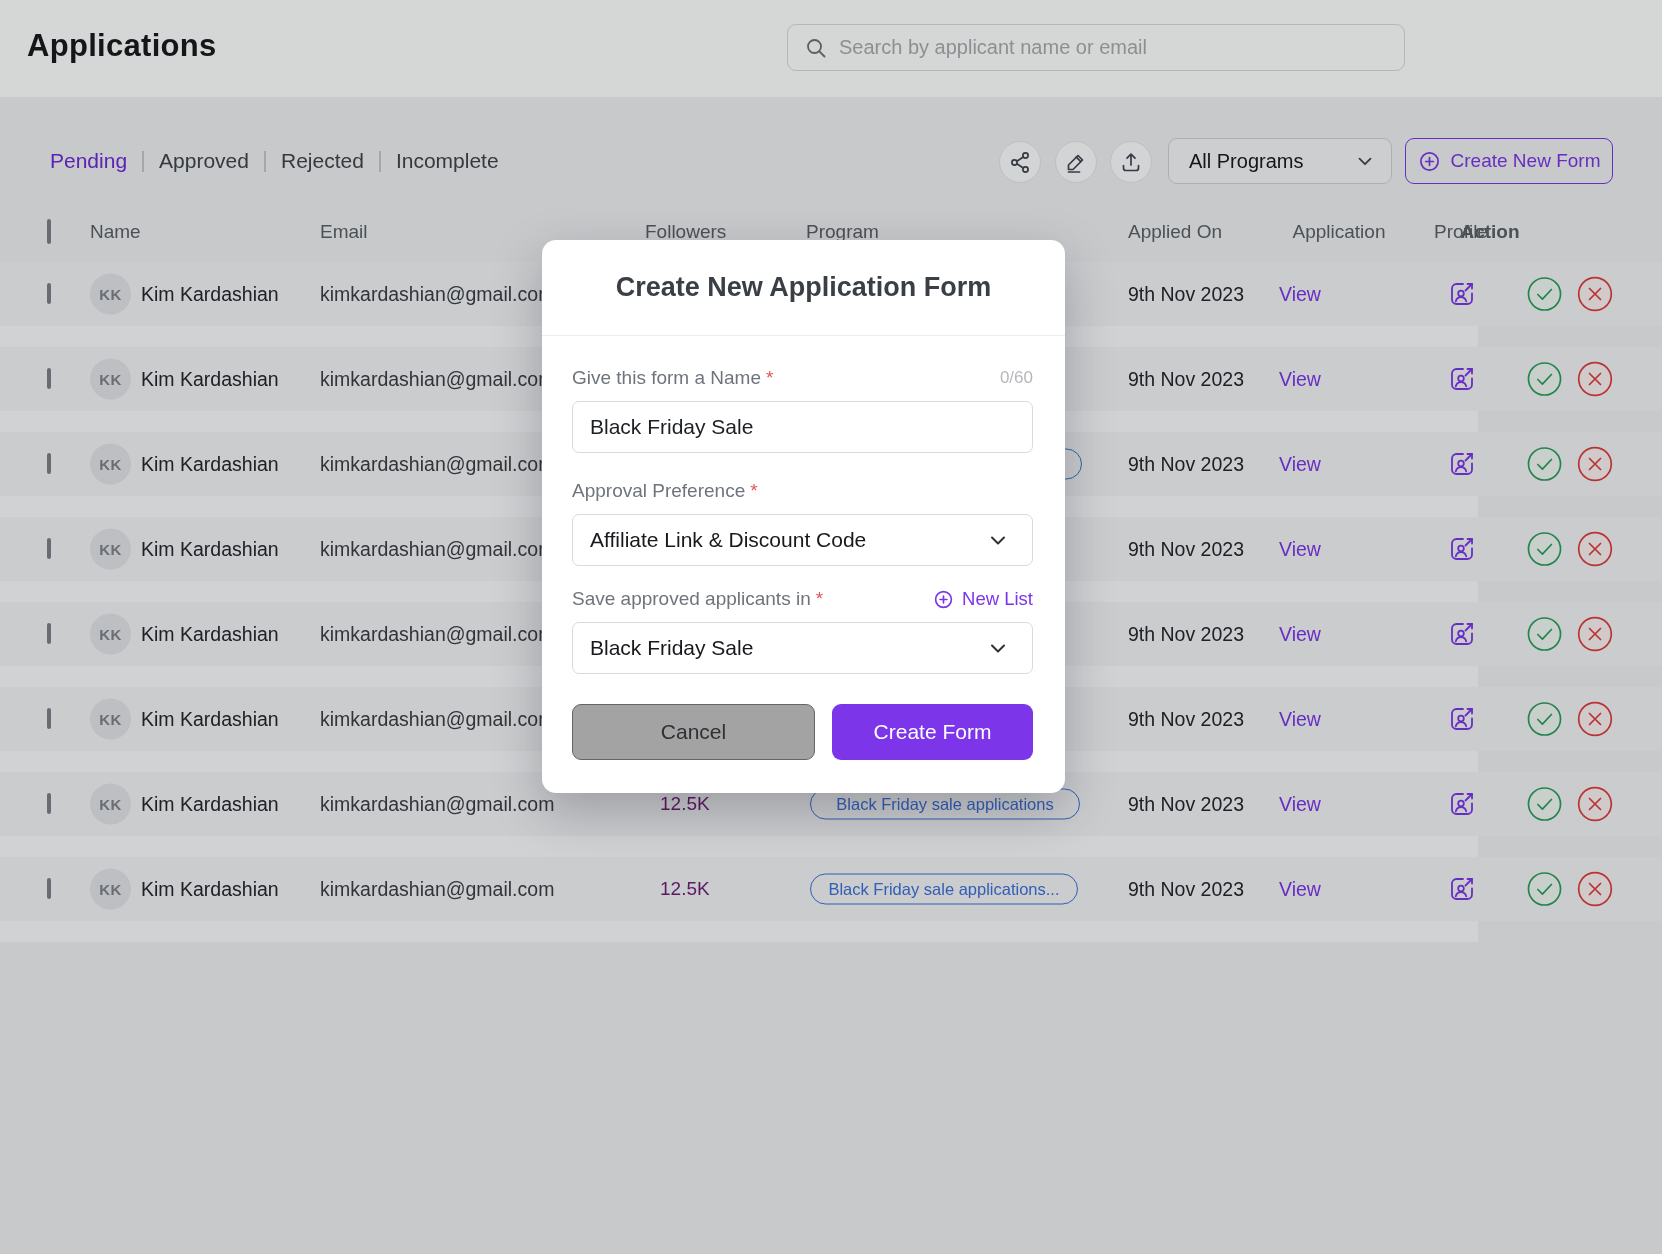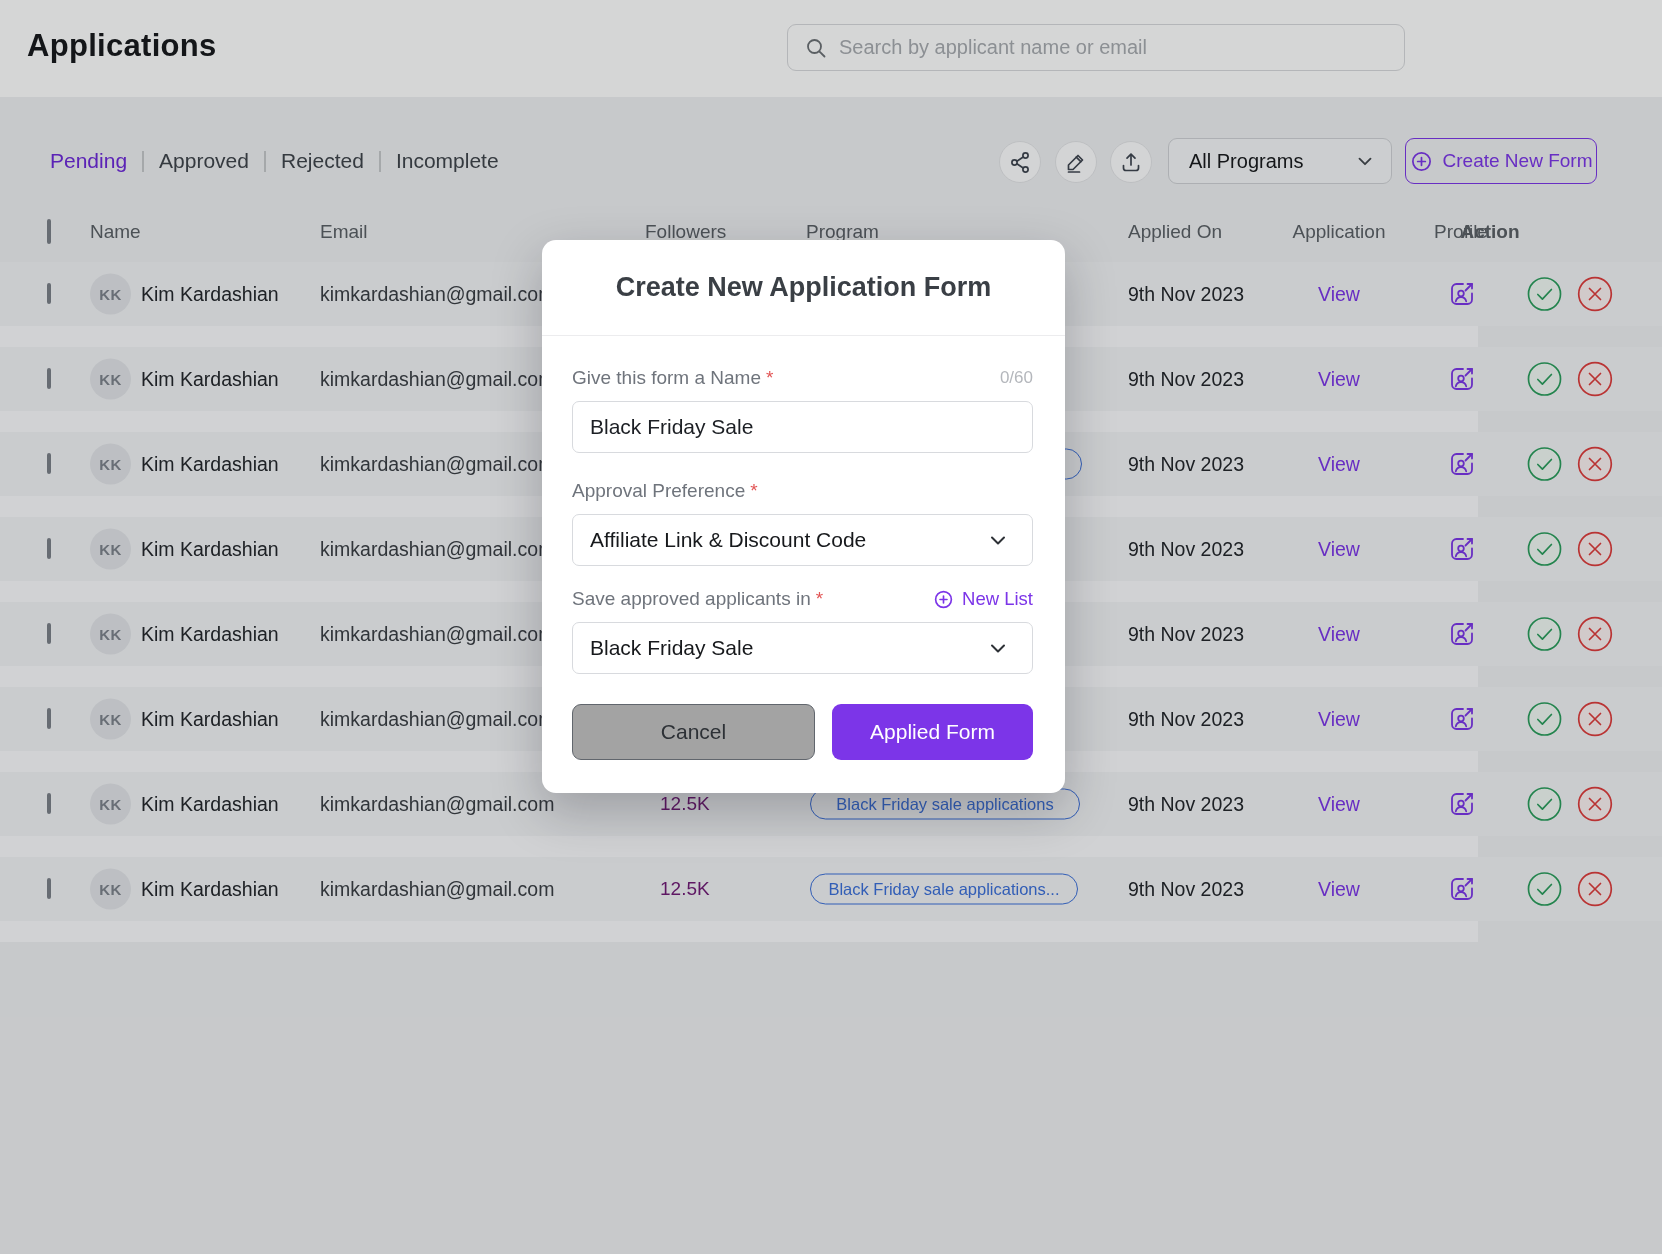--- a/index.html
+++ b/index.html
@@ -36,21 +36,21 @@
   }
   .tc-share { left:999px; } .tc-edit { left:1055px; } .tc-upload { left:1110px; }
 
   .programs-select {
     position:absolute; left:1168px; top:138px; width:224px; height:46px;
     border:1px solid #cfd1d5; border-radius:9px; background:#f5f6f8;
     display:flex; align-items:center; justify-content:space-between;
     padding:0 15px 0 20px; font-size:20px; color:#17191c; cursor:pointer;
   }
   .create-form-btn {
-    position:absolute; left:1405px; top:138px; width:192px; height:46px;
+    position:absolute; left:1405px; top:138px; width:208px; height:46px;
     border:1.6px solid #7c35e8; border-radius:9px; background:transparent;
     color:#7c35e8; font-size:19px; font-weight:500;
     display:flex; align-items:center; justify-content:center; gap:10px; cursor:pointer;
   }
 
   
   .thead { position:absolute; left:0; top:210px; width:1662px; height:44px; font-size:19px; color:#5b6066; }
   .thead .hc { position:absolute; top:50%; transform:translateY(-50%); }
   .h-check { left:47px; }
   .h-name { left:90px; } .h-email { left:320px; } .h-followers { left:645px; }
@@ -75,21 +75,21 @@
   }
   .c-name { left:141px; font-size:19.5px; color:#23262b; }
   .c-email { left:320px; font-size:19.5px; color:#3a3e44; }
   .c-followers { left:660px; font-size:19px; color:#701a75; }
   .c-program {
     left:810px; height:31px; border:1.6px solid #3b6fd9; border-radius:16px;
     color:#3b6fd9; font-size:16.5px; display:flex; align-items:center; justify-content:center;
     padding:0 12px; white-space:nowrap; overflow:hidden; background:transparent; cursor:pointer;
   }
   .c-applied { left:1128px; font-size:19.5px; color:#23262b; }
-  .c-view { left:1288px; width:102px; text-align:center; font-size:19.5px; color:#7c35e8; cursor:pointer; }
+  .c-view { left:1249px; width:102px; text-align:center; font-size:19.5px; color:#7c35e8; cursor:pointer; }
   .c-profile { left:1448px; cursor:pointer; }
   .c-approve { left:1527px; cursor:pointer; }
   .c-reject  { left:1577px; cursor:pointer; }
 
   
   .dim { position:absolute; inset:0; background:rgba(8,9,12,.17); z-index:40; }
   .modal {
     position:absolute; left:542px; top:240px; width:523px; height:553px; z-index:50;
     background:#fff; border-radius:14px; box-shadow:0 18px 50px rgba(20,20,30,.25);
   }
@@ -562,16 +562,16 @@
       <span>Black Friday Sale</span>
       <span>
         <svg width="24" height="24" viewBox="0 0 24 24" fill="none" stroke="#2d3136" stroke-width="2" stroke-linecap="round" stroke-linejoin="round">
           <path d="M6 9.5l6 6 6-6"></path>
         </svg>
       </span>
     </div>
 
     <div class="btn-row">
       <button class="btn btn-cancel">Cancel</button>
-      <button class="btn btn-submit">Applied Form</button>
+      <button class="btn btn-submit">Create Form</button>
     </div>
   </div>
 </div>
 
 </body></html>

